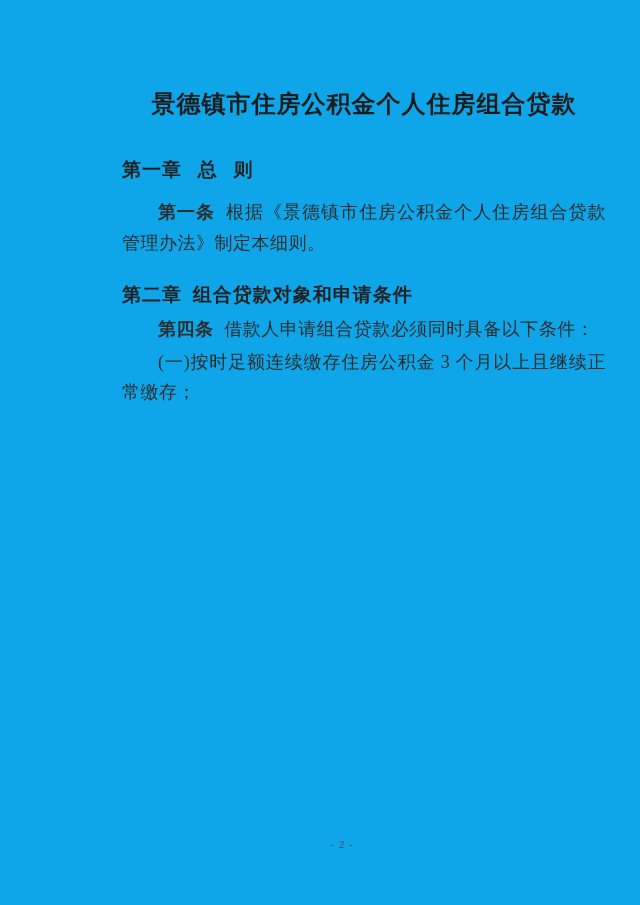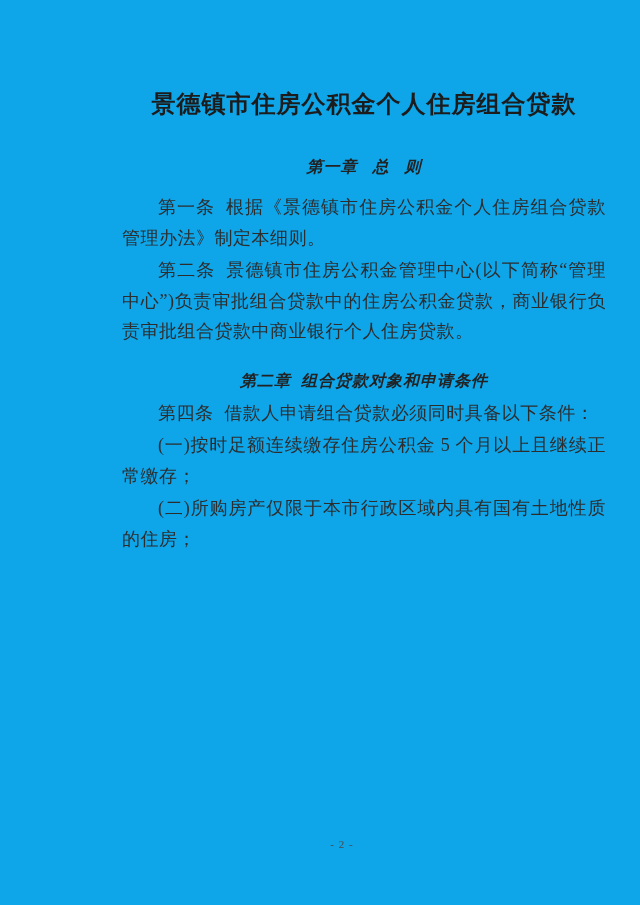--- a/index.html
+++ b/index.html
@@ -18,40 +18,39 @@
     margin: 0;
     text-align: center;
     font-size: 24px;
     font-weight: bold;
     line-height: 33px;
     letter-spacing: 1px;
     color: #1c1c1c;
   }
   .tline { display: block; }
   .chapter {
-    text-align: center;
-    font-size: 16px;
+    text-align: left;
+    font-size: 19px;
     font-weight: bold;
     color: #222222;
     letter-spacing: 1px;
     margin: 36px 0 14px 0;
-    font-style: italic;
   }
   .chapter.ch1 { word-spacing: 10px; }
   .chapter.ch2 { margin: 24px 0 6px 0; word-spacing: 5px; }
   .para {
     margin: 2px 0;
     font-size: 18px;
     line-height: 30.5px;
     text-align: justify;
     text-indent: 2em;
     letter-spacing: 0.5px;
     color: #2d2d2d;
   }
-  .lead { font-weight: normal; margin-right: 0.6em; }
+  .lead { font-weight: bold; margin-right: 0.6em; }
   .footer {
     position: absolute;
     left: 0;
     right: 0;
     top: 838px;
     text-align: center;
     font-size: 11px;
     letter-spacing: 1px;
     color: #4a4a4a;
   }
@@ -65,32 +64,28 @@
     <h1 class="doc-title">
       <span class="tline">景德镇市住房公积金个人住房组合贷款</span>
     </h1>
 
     <h2 class="chapter ch1">第一章 总 则</h2>
 
     <p class="para">
       <b class="lead">第一条</b><span>根据《景德镇市住房公积金个人住房组合贷款管理办法》制定本细则。</span>
     </p>
 
-    <p class="para">
-      <b class="lead">第二条</b><span>景德镇市住房公积金管理中心(以下简称“管理中心”)负责审批组合贷款中的住房公积金贷款，商业银行负责审批组合贷款中商业银行个人住房贷款。</span>
-    </p>
 
     <h2 class="chapter ch2">第二章 组合贷款对象和申请条件</h2>
 
 
     <p class="para">
       <b class="lead">第四条</b><span>借款人申请组合贷款必须同时具备以下条件：</span>
     </p>
 
-    <p class="para">(一)按时足额连续缴存住房公积金 5 个月以上且继续正常缴存；</p>
+    <p class="para">(一)按时足额连续缴存住房公积金 3 个月以上且继续正常缴存；</p>
 
-    <p class="para">(二)所购房产仅限于本市行政区域内具有国有土地性质的住房；</p>
 
 
   </div>
 
   <div class="footer">- 2 -</div>
 </div>
 
 </body></html>

